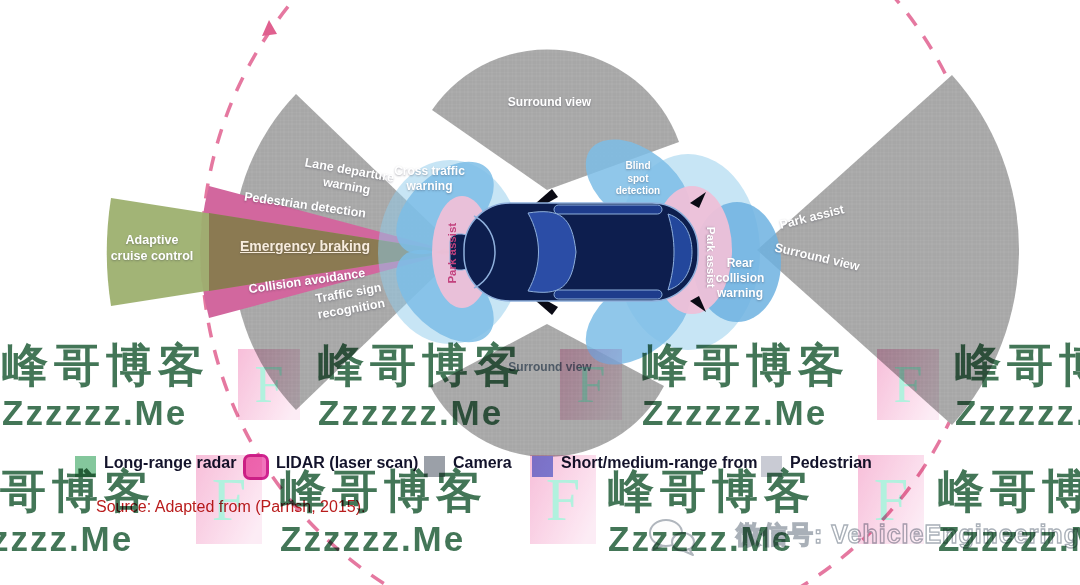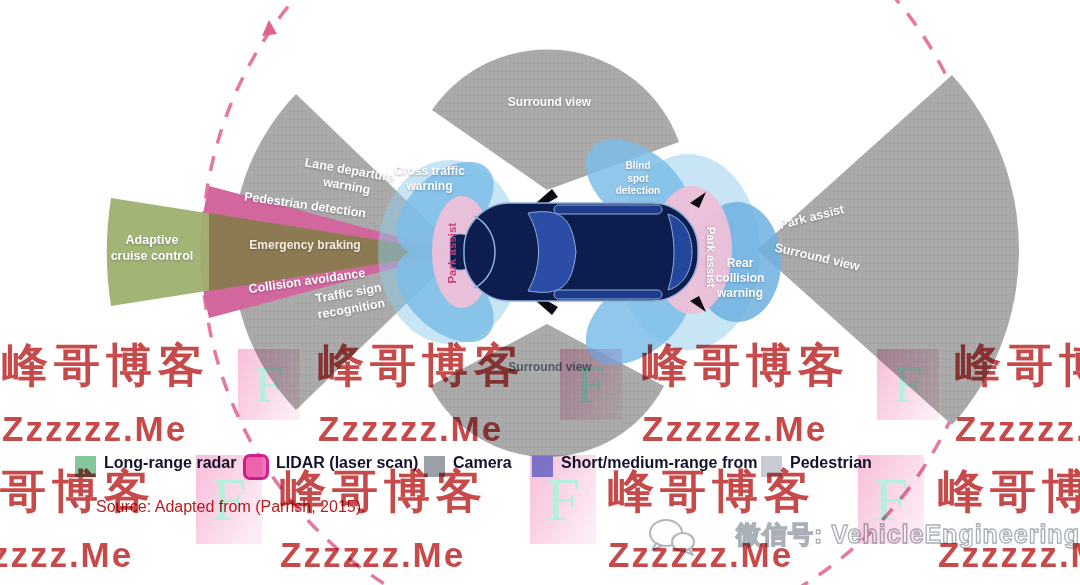--- a/index.html
+++ b/index.html
@@ -6,21 +6,21 @@
   .stage{position:relative;width:1080px;height:585px;overflow:hidden;background:#fff;
          font-family:"Liberation Sans","DejaVu Sans",sans-serif;}
   .abs{position:absolute;}
   svg{display:block;}
   
   .title{left:116px;top:52px;font-size:37px;line-height:44px;font-weight:800;color:#0b0b0b;
          white-space:pre-line;letter-spacing:.5px;}
   
   .lbl{position:absolute;color:#fff;font-weight:bold;text-align:center;white-space:pre-line;
        line-height:1.25;text-shadow:0 1px 2px rgba(40,40,60,.35);}
-  .lbl.s12{font-size:12px;} .lbl.s13{font-size:12.5px;} .lbl.s14{font-size:12px;}
+  .lbl.s12{font-size:12px;} .lbl.s13{font-size:12.5px;} .lbl.s14{font-size:14px;text-decoration:underline;}
   .lane{left:288px;top:163px;width:120px;transform:rotate(10deg);}
   .traffic{left:290px;top:286px;width:120px;transform:rotate(-10deg);}
   .ped{left:210px;top:198px;width:190px;transform:rotate(8deg);}
   .emerg{left:215px;top:238px;width:180px;color:#f7ecdd;}
   .coll{left:212px;top:274px;width:190px;transform:rotate(-8deg);}
   .acc{left:92px;top:233px;width:120px;}
   .cross{left:382px;top:164px;width:95px;}
   .surtop{left:487px;top:95px;width:125px;}
   .blind{left:602px;top:148px;width:72px;font-size:10px;margin-top:12px;}
   .pafront{left:412px;top:246px;width:80px;transform:rotate(-90deg);color:#c2427e;font-size:11.5px;text-shadow:none;}
@@ -38,23 +38,23 @@
   .sq.lidar{left:243px;width:20px;height:20px;background:#f173bb;border:3px solid #cf2490;border-radius:7px;top:454px;}
   .sq.cam{left:424px;background:#9ba0a8;}
   .sq.smr{left:532px;background:#8093e6;}
   .sq.ultra{left:761px;background:#c9cbd4;}
   .source{left:96px;top:498px;font-size:16px;color:#b91c1c;}
   
   .wechat-text{left:700px;top:518px;font-size:25px;font-weight:bold;letter-spacing:1px;color:#fff;
      -webkit-text-stroke:1.3px #a9b0b8;text-shadow:0 0 1px #b6bcc2;white-space:nowrap;margin-left:36px;}
   
   .wm-layer{position:absolute;inset:0;mix-blend-mode:multiply;opacity:.8;pointer-events:none;}
-  .wm-unit{position:absolute;color:#b91c1c;font-weight:bold;white-space:nowrap;}
+  .wm-unit{position:absolute;color:#14532d;font-weight:bold;white-space:nowrap;}
   .wm-site{font-size:46px;letter-spacing:6px;line-height:48px;}
-  .wm-dom{font-size:35px;letter-spacing:2px;line-height:38px;margin-top:21px;}
+  .wm-dom{font-size:35px;letter-spacing:2px;line-height:38px;margin-top:5px;}
   .wm-sq{position:absolute;background:linear-gradient(115deg,#f6aed0 0%,#fce8f3 90%);
          display:flex;align-items:center;justify-content:center;
          color:#9eeed6;font-family:"Liberation Serif","DejaVu Serif",serif;}
   .r1{width:62px;height:71px;font-size:52px;}
   .r2{width:66px;height:89px;font-size:62px;}
 </style>
 </head>
 <body>
 
 <div class="stage">

